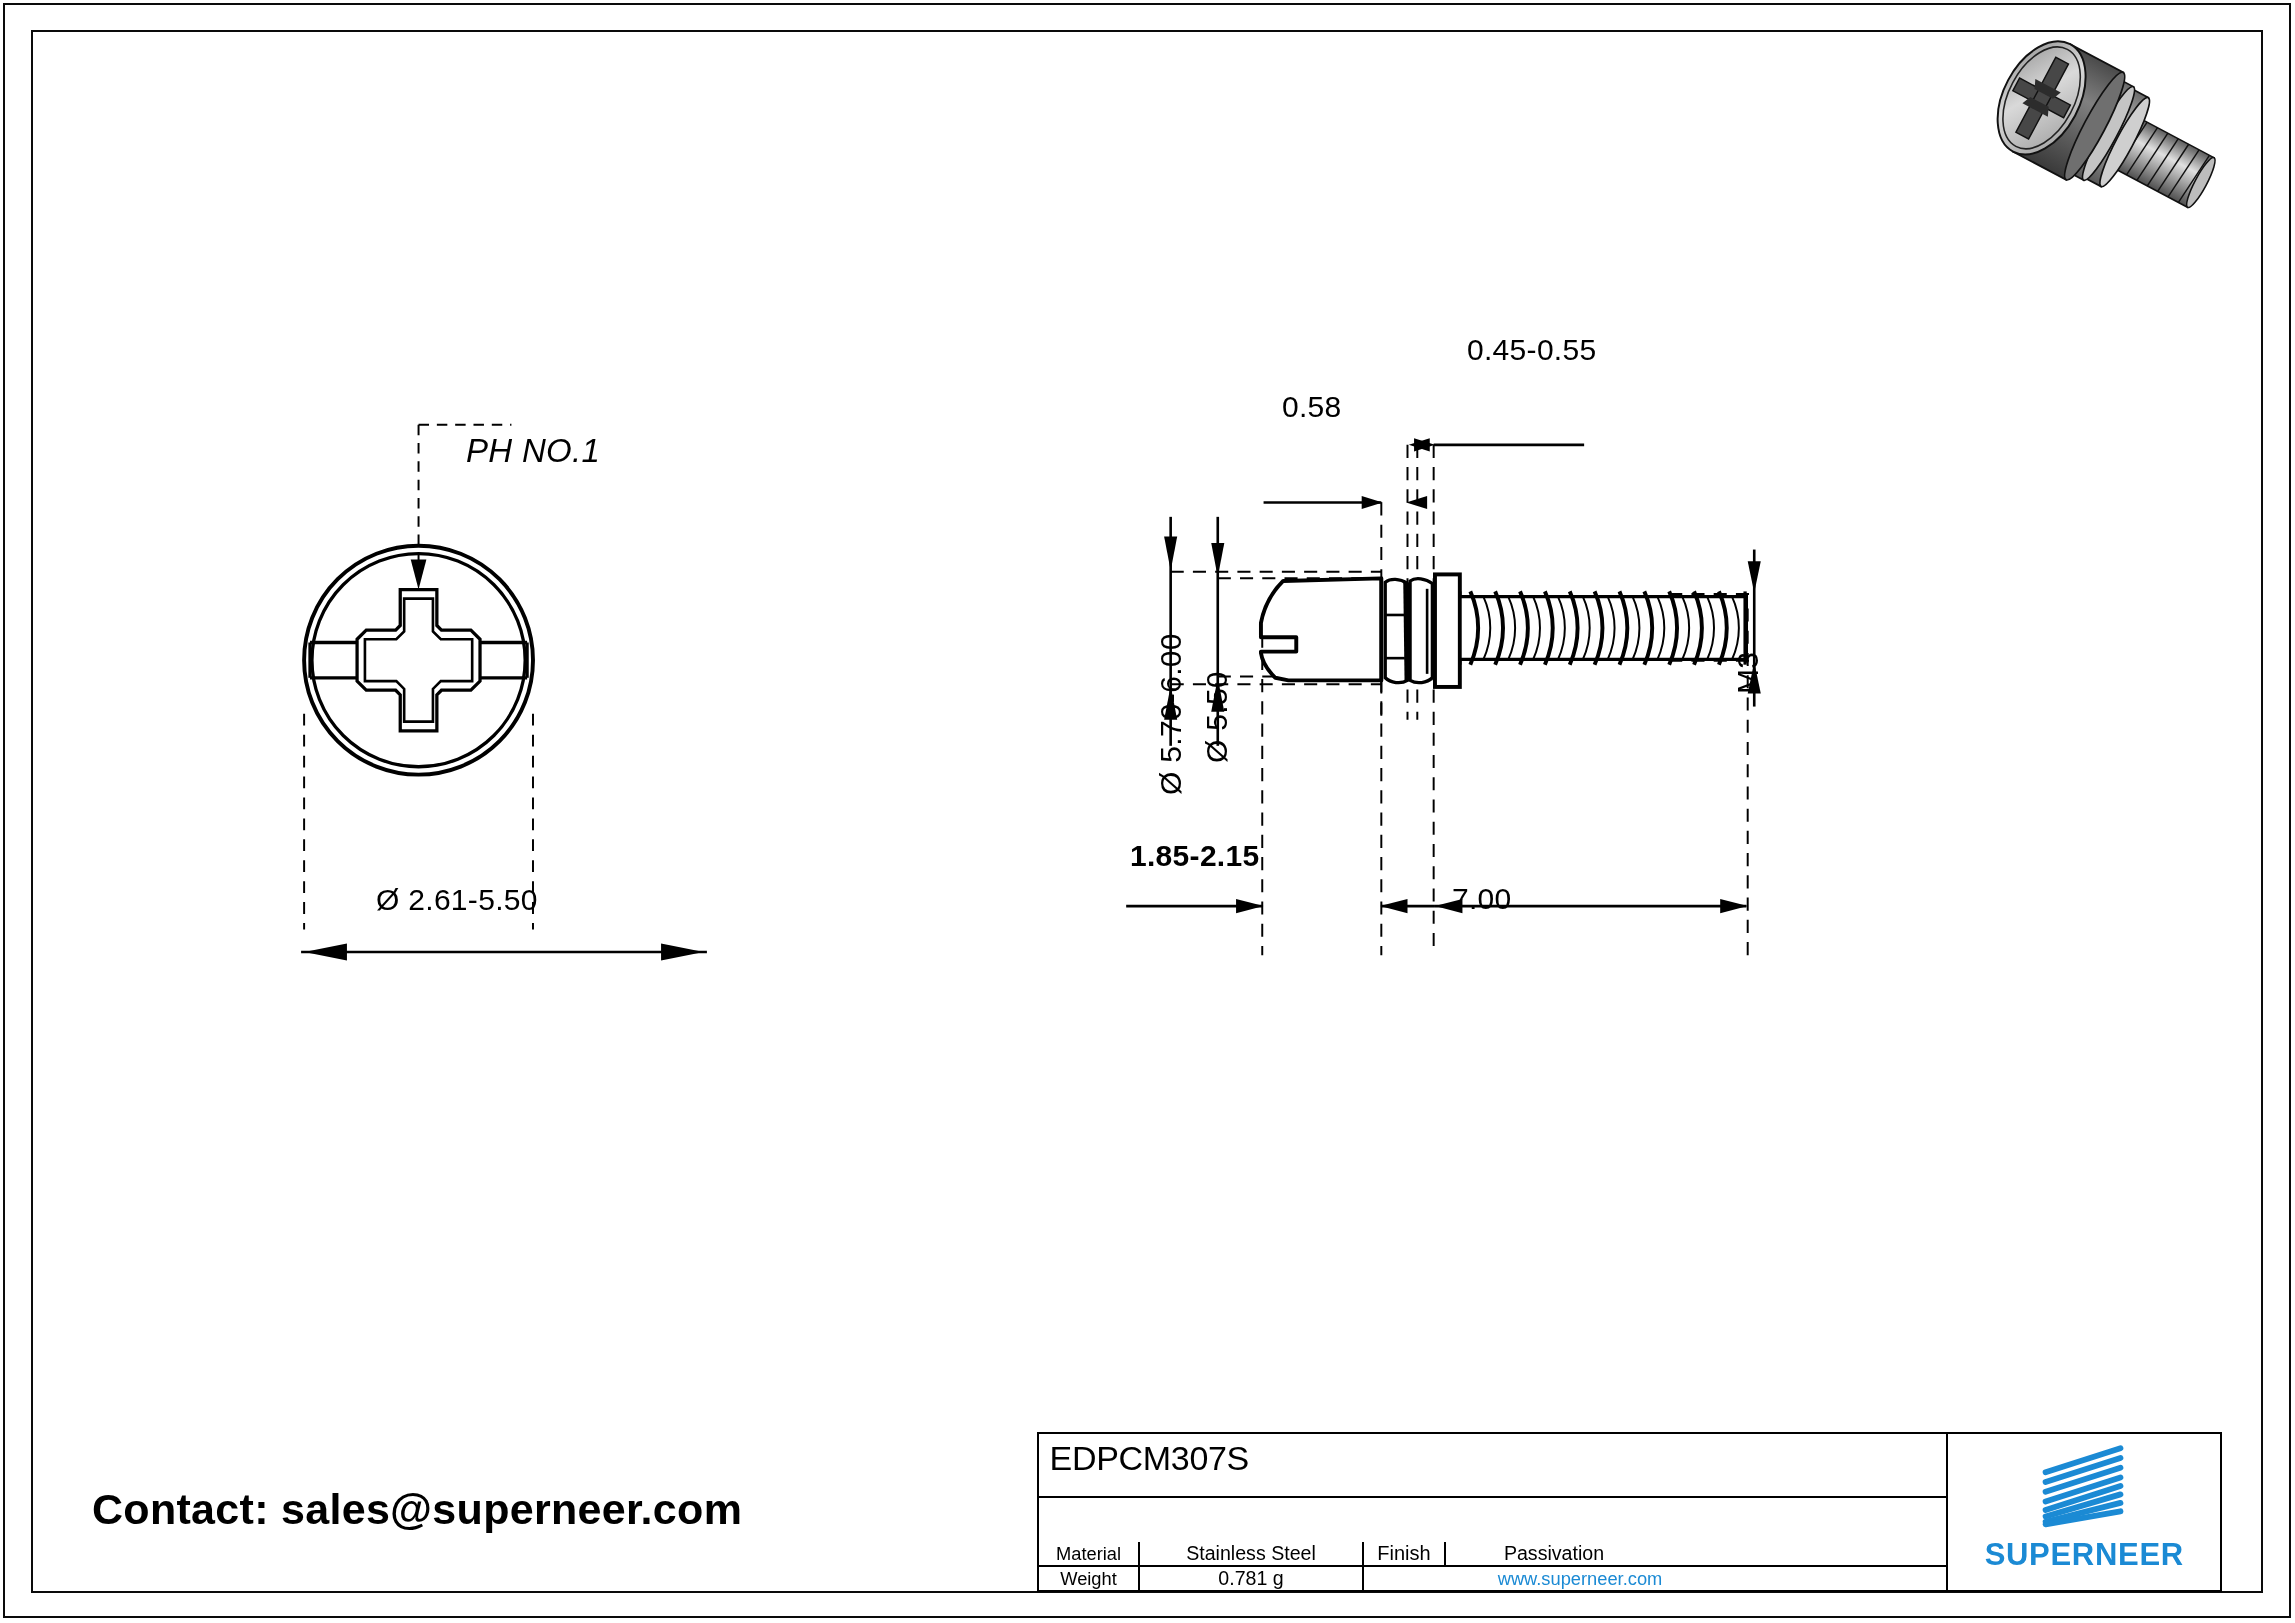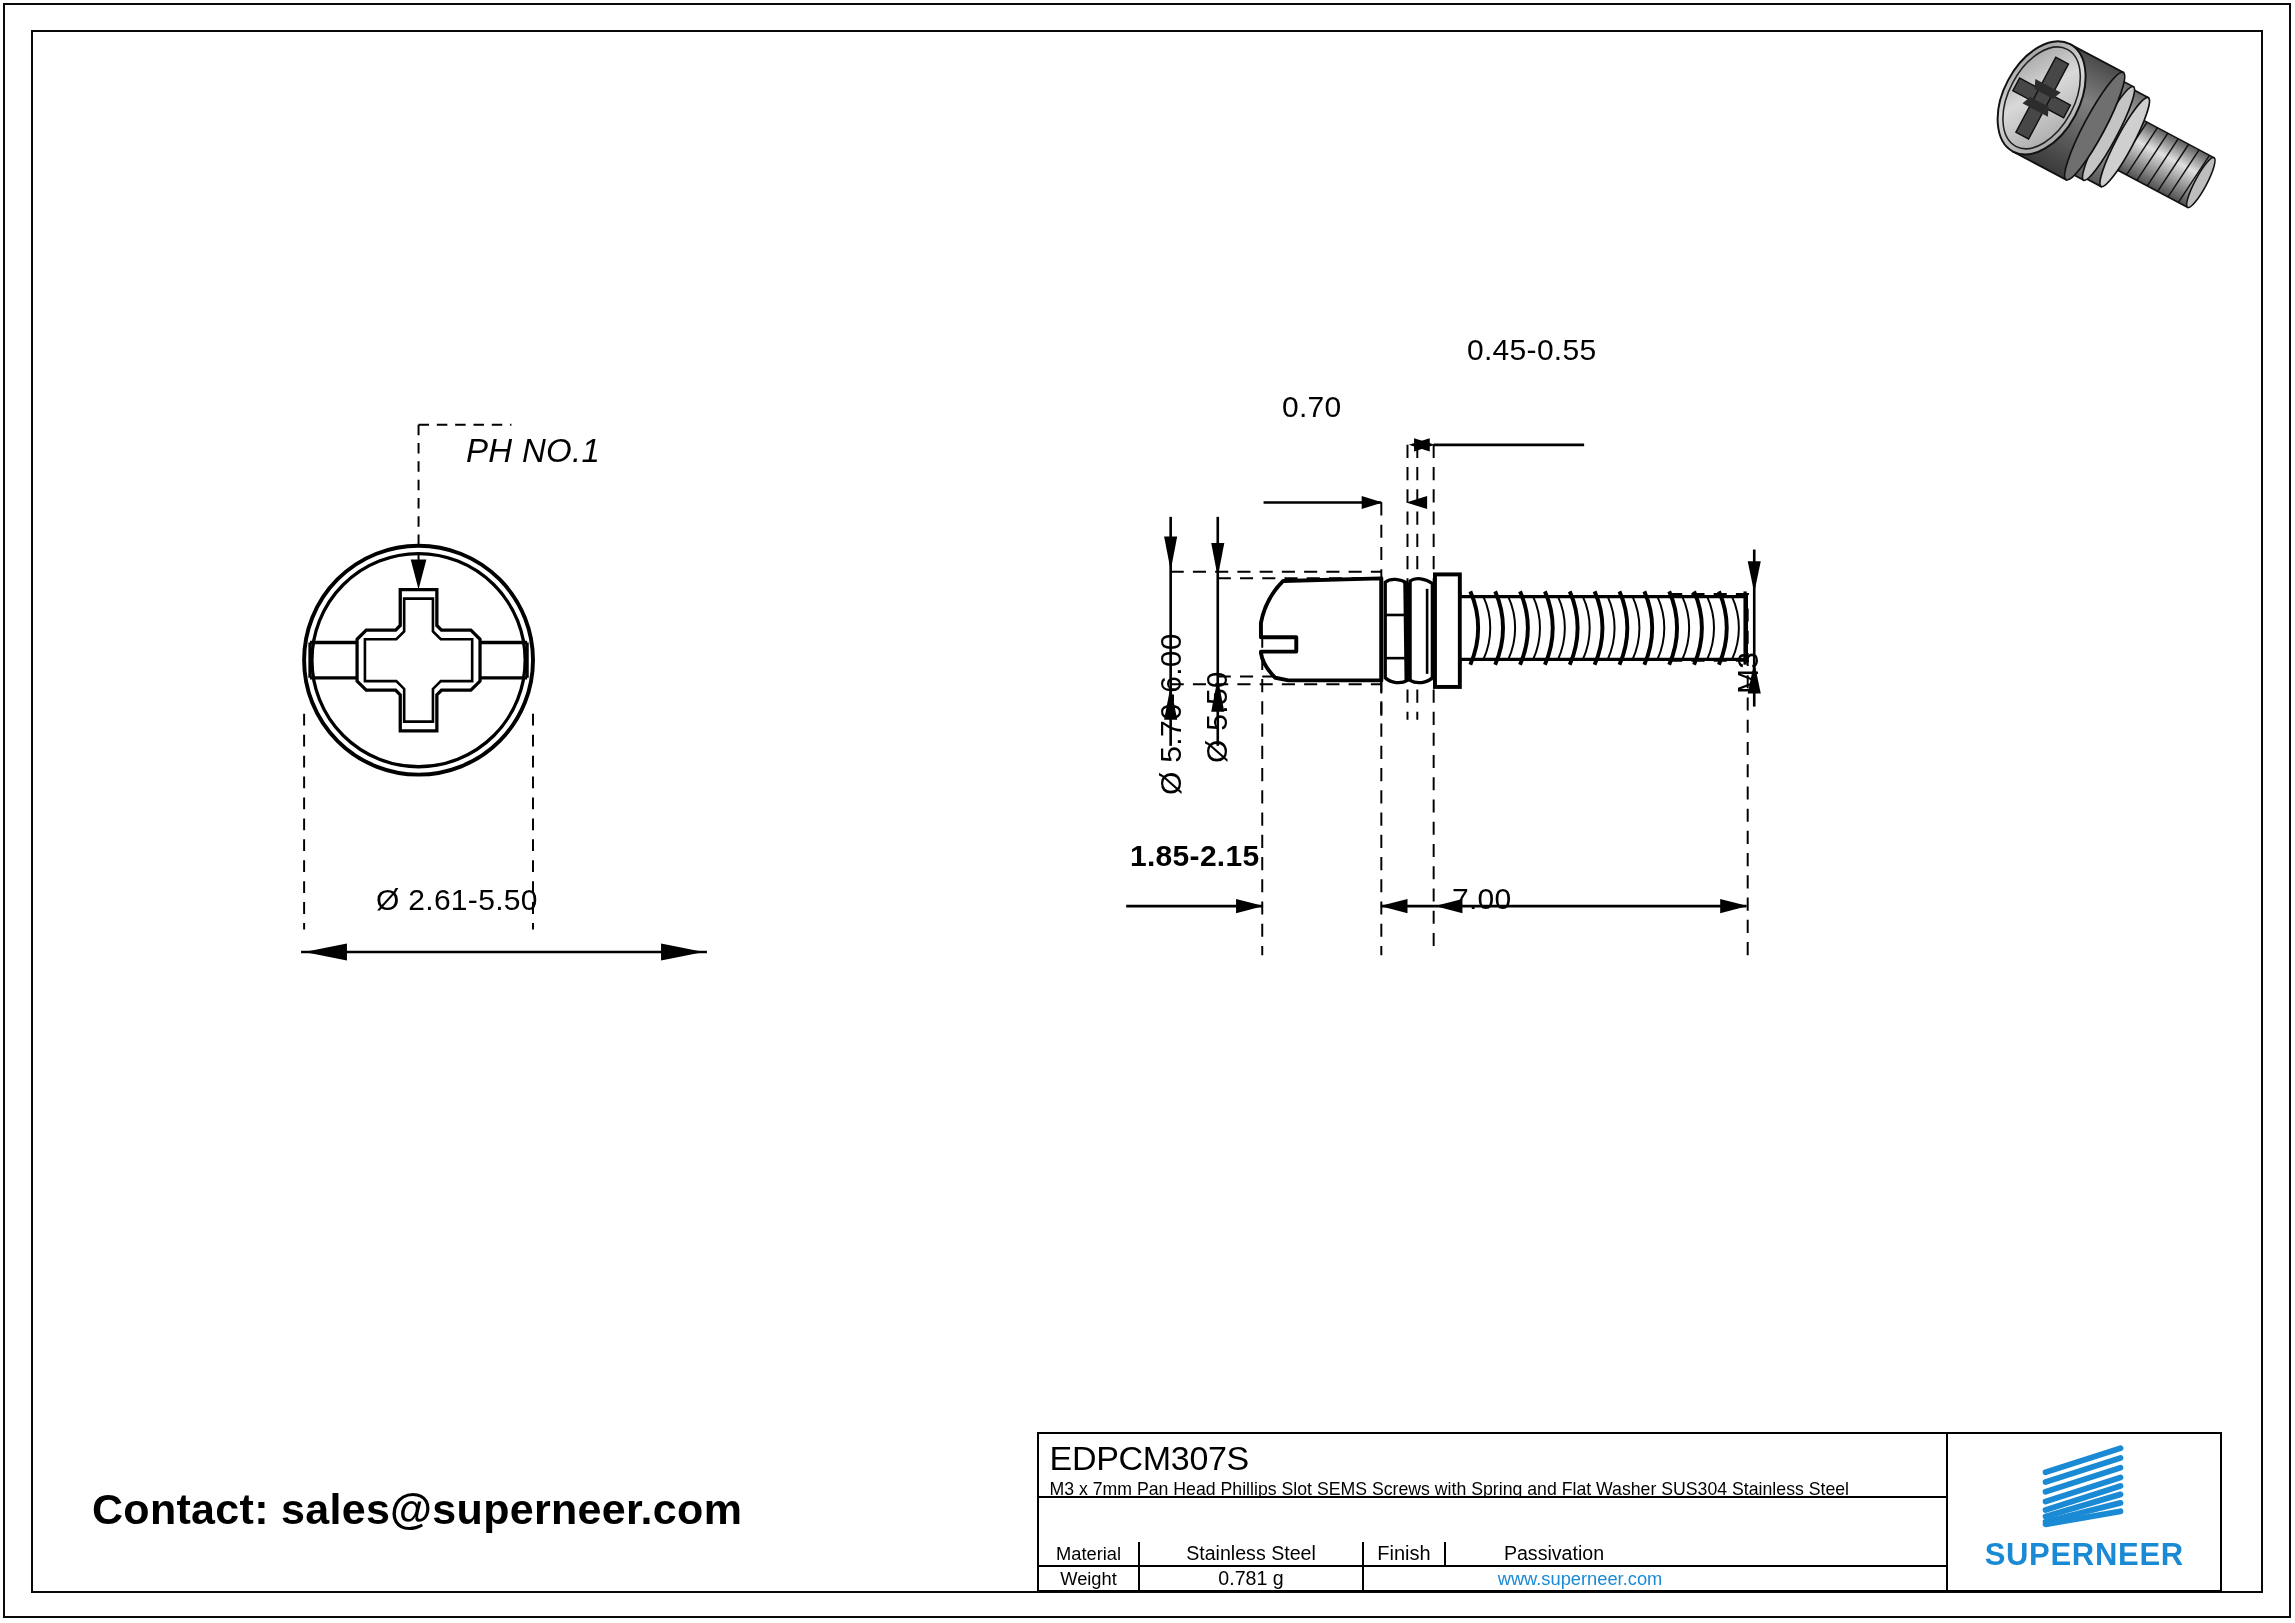--- a/index.html
+++ b/index.html
@@ -414,37 +414,36 @@
       <path d="M928 412 C 942 442, 942 478, 928 508"></path>
       <path d="M966 412 C 980 442, 980 478, 966 508"></path>
     </g>
     <g stroke="#000" stroke-width="5" fill="none">
       <path d="M550 404 L550 516"></path>
       <path d="M986 404 L986 516"></path>
     </g>
   </svg>
 </div>
 
-<div class="dimtext" style="left:1282px; top:390px;">0.70</div>
+<div class="dimtext" style="left:1282px; top:390px;">0.58</div>
 <div class="dimtext" style="left:1467px; top:333px;">0.45-0.55</div>
 <div class="dimtext rot" style="left:1154px; top:795px;">Ø 5.70-6.00</div>
 <div class="dimtext rot" style="left:1200px; top:763px;">Ø 5.50</div>
 <div class="dimtext rot" style="left:1731px; top:694px;">M3</div>
 <div class="dimtext" style="left:1130px; top:839px;font-weight:bold;">1.85-2.15</div>
 <div class="dimtext" style="left:1452px; top:882px;">7.00</div>
 
 <div id="contact-line">Contact: sales@superneer.com</div>
 
 <div id="title-block">
 
   <div id="tb-left">
 
     <div id="tb-desc">
       <div id="tb-partno">EDPCM307S</div>
-      <div id="tb-descline">M3 x 7mm Pan Head Phillips Slot SEMS Screws with Spring and Flat Washer SUS304 Stainless Steel</div>
     </div>
 
     <div class="tb-row row1">
       <div class="tb-cell c-label">Material</div>
       <div class="tb-cell c-value">Stainless Steel</div>
       <div class="tb-cell c-finish-label">Finish</div>
       <div class="tb-cell c-finish-value last">Passivation</div>
     </div>
 
     <div class="tb-row">

